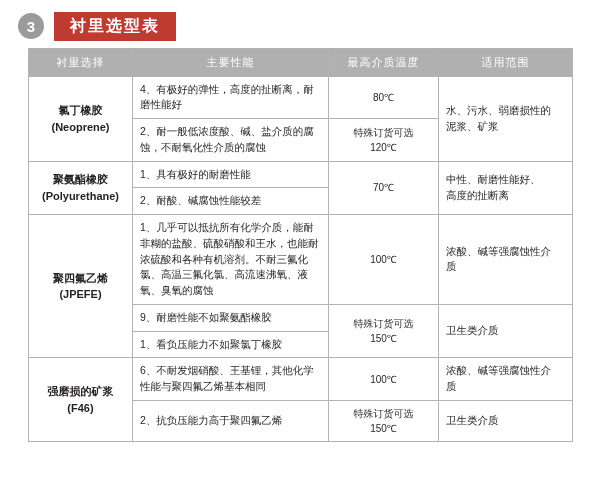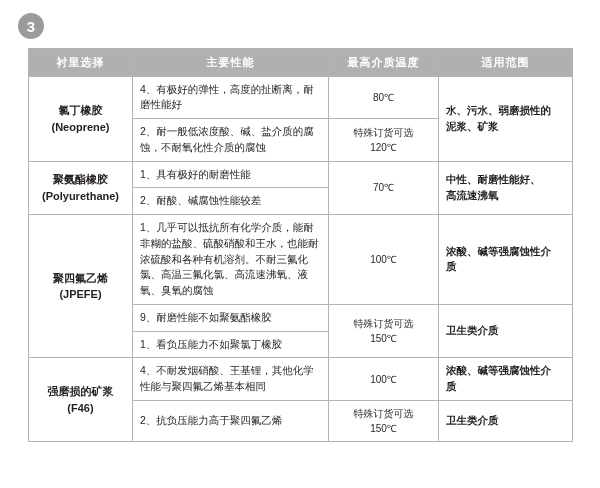--- a/index.html
+++ b/index.html
@@ -69,21 +69,21 @@
   table.spec th,
   table.spec td {
     border: 1px solid #b3b3b3;
     vertical-align: middle;
     padding: 5px 7px;
     box-sizing: border-box;
   }
   thead th {
     background: #b0b0b0;
     color: #ffffff;
-    font-weight: bold;
+    font-weight: normal;
     text-align: center;
     font-size: 11px;
     height: 16px;
     letter-spacing: 1px;
   }
   col.c1 { width: 104px; }
   col.c2 { width: 196px; }
   col.c3 { width: 110px; }
   col.c4 { width: 134px; }
 
@@ -98,31 +98,31 @@
     text-align: left;
     font-size: 10.5px;
   }
   td.temp {
     text-align: center;
     font-size: 10px;
   }
   td.scope {
     text-align: left;
     font-size: 10.5px;
-    font-weight: bold;
   }
   .nowrapline { display: block; }
 </style>
 </head>
 <body>
 
 <div class="page">
 
   <div class="header">
     <div class="badge">3</div>
+    <div class="title-bar">衬里选型表</div>
   </div>
 
   <div class="table-wrap">
     <table class="spec">
       <colgroup>
         <col class="c1">
           <col class="c2">
           <col class="c3">
           <col class="c4">
       </colgroup>
@@ -162,21 +162,21 @@
           <td class="matcell" rowspan="2">
             <span class="nowrapline">聚氨酯橡胶</span>
             <span class="nowrapline">(Polyurethane)</span>
           </td>
           <td class="perf">1、具有极好的耐磨性能</td>
           <td class="temp" rowspan="2">
             <span class="nowrapline">70℃</span>
           </td>
           <td class="scope" rowspan="2">
             <span class="nowrapline">中性、耐磨性能好、</span>
-            <span class="nowrapline">高流速沸氧</span>
+            <span class="nowrapline">高度的扯断离</span>
           </td>
         </tr>
         <tr>
           <td class="perf">2、耐酸、碱腐蚀性能较差</td>
         </tr>
 
         <tr>
           <td class="matcell" rowspan="3">
             <span class="nowrapline">聚四氟乙烯</span>
             <span class="nowrapline">(JPEFE)</span>
@@ -202,21 +202,21 @@
         </tr>
         <tr>
           <td class="perf">1、看负压能力不如聚氯丁橡胶</td>
         </tr>
 
         <tr>
           <td class="matcell" rowspan="2">
             <span class="nowrapline">强磨损的矿浆</span>
             <span class="nowrapline">(F46)</span>
           </td>
-          <td class="perf">4、不耐发烟硝酸、王基锂，其他化学性能与聚四氟乙烯基本相同</td>
+          <td class="perf">6、不耐发烟硝酸、王基锂，其他化学性能与聚四氟乙烯基本相同</td>
           <td class="temp">
             <span class="nowrapline">100℃</span>
           </td>
           <td class="scope">
             <span class="nowrapline">浓酸、碱等强腐蚀性介</span>
             <span class="nowrapline">质</span>
           </td>
         </tr>
         <tr>
           <td class="perf">2、抗负压能力高于聚四氟乙烯</td>

